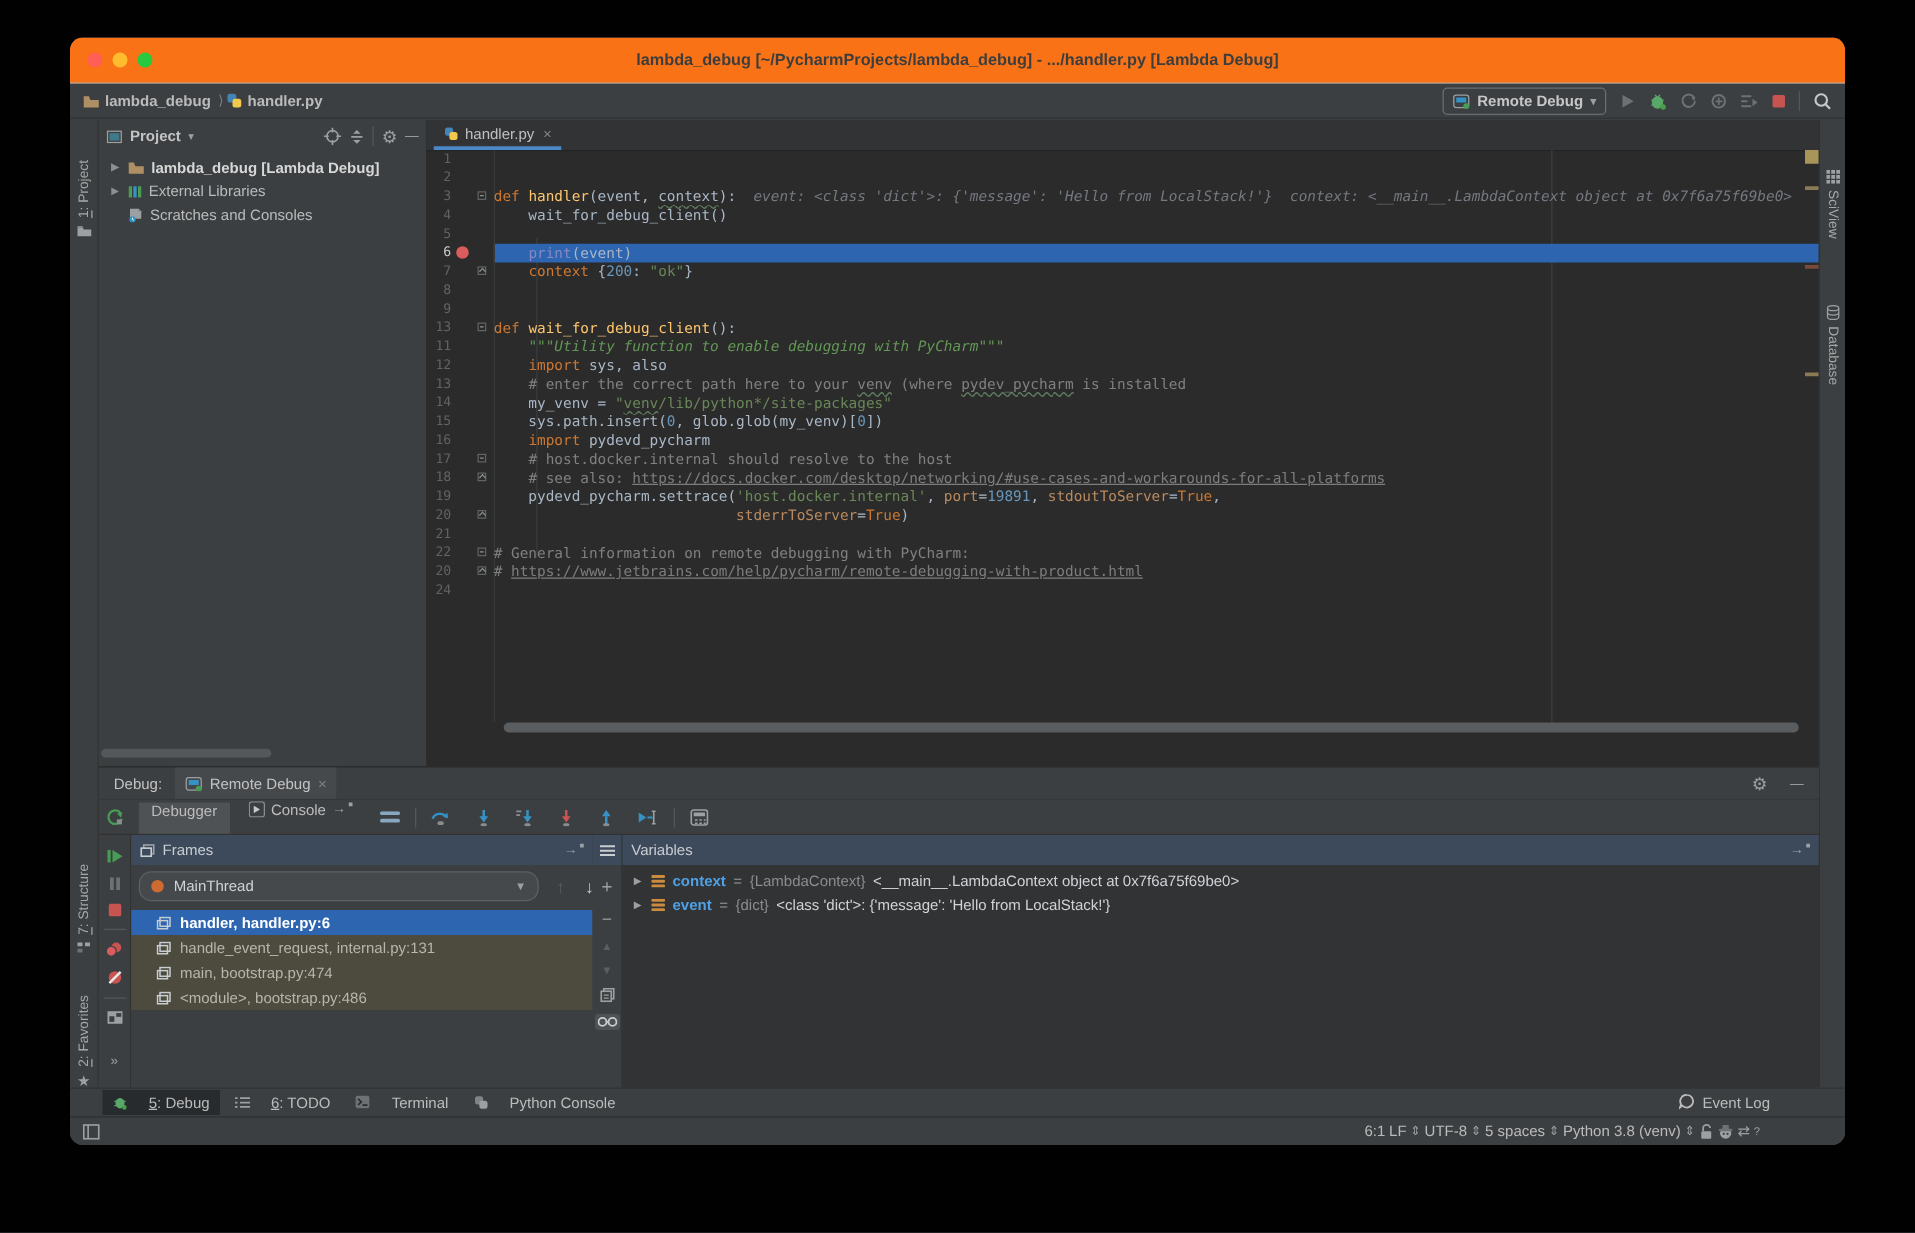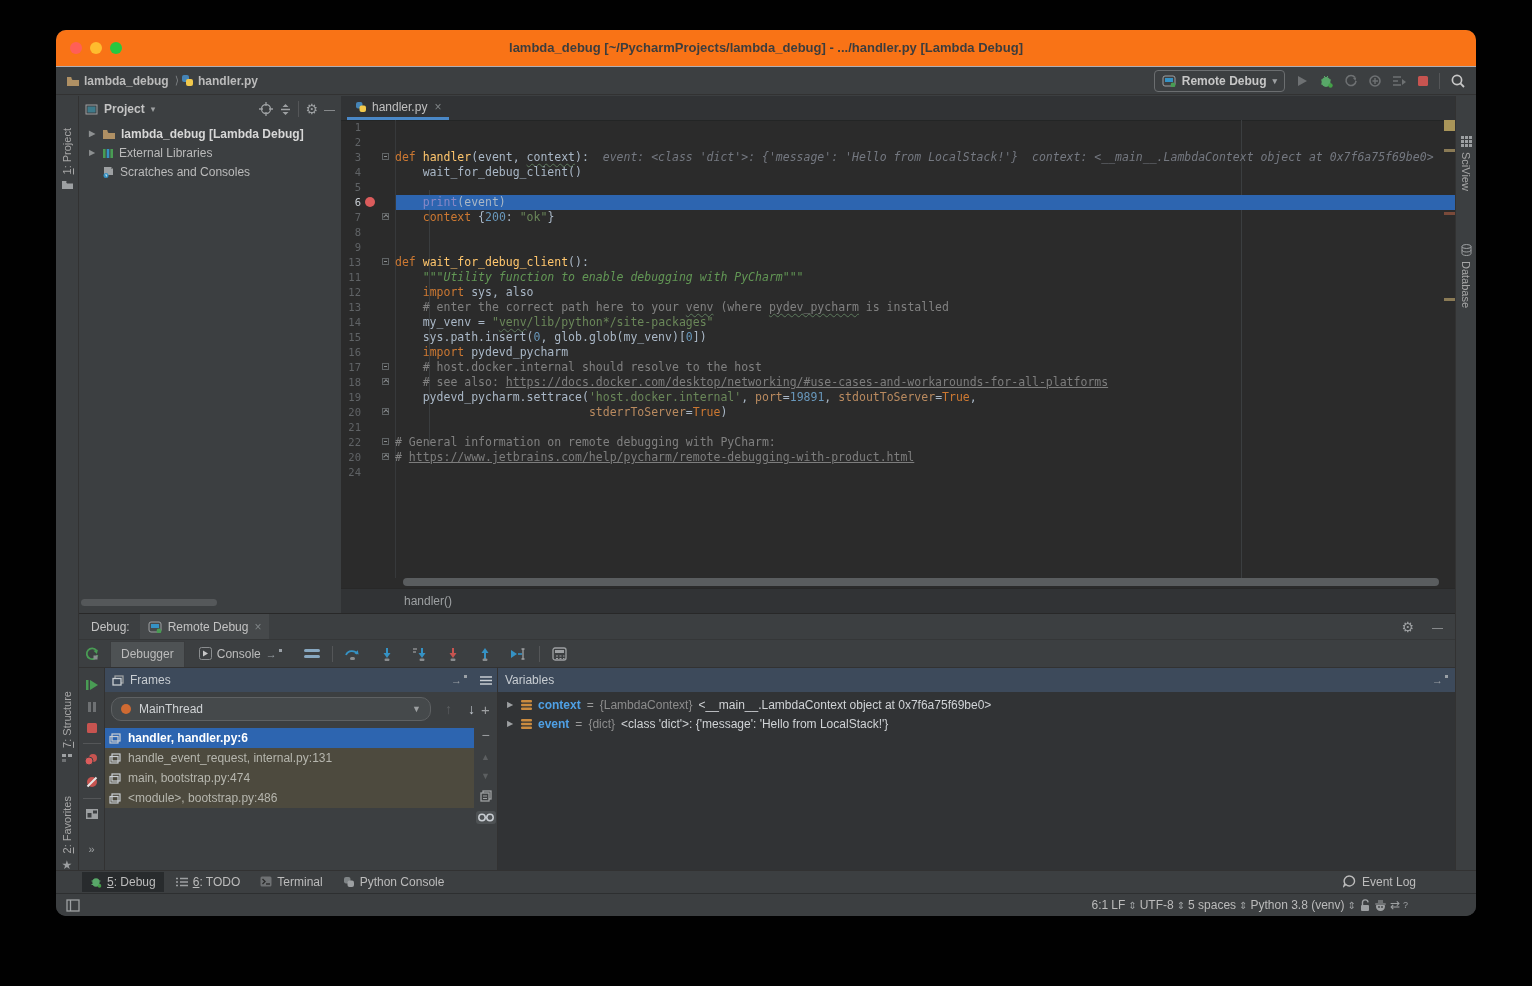--- a/index.html
+++ b/index.html
@@ -67,52 +67,52 @@
   .sp{text-decoration-line:underline;text-decoration-style:wavy;text-decoration-color:#5d7a5d;text-decoration-thickness:1px;text-underline-offset:2px}
   .mark{position:absolute;right:0;width:11px}
   .escroll{position:absolute;left:62px;bottom:27px;width:1036px;height:8px;border-radius:4px;background:#5a5d5f}
   .ebreadcrumb{position:absolute;left:0;right:0;bottom:0;height:24px;background:#313335;border-top:1px solid #282828;display:flex;align-items:center;padding-left:63px;color:#9da0a2;font-size:12px}
   
   .debugwin{position:absolute;left:0;top:517px;width:1376px;height:257px;background:#3c3f41;border-top:1px solid #282828}
   .dheader{position:absolute;top:0;left:0;right:0;height:25px;display:flex;align-items:center;padding:0 12px;gap:10px;border-bottom:1px solid #353738}
   .dtab{display:flex;align-items:center;gap:6px;background:#46494b;height:25px;padding:0 8px;color:#c3c3c3}
   .dheader .gapfill{flex:1}
   .dtoolbar{position:absolute;top:26px;left:0;right:0;height:27px;display:flex;align-items:center;gap:4px;border-bottom:1px solid #323232}
-  .dbtab{height:25px;display:flex;align-items:center;gap:5px;padding:0 10px;color:#bcbcbc}
+  .dbtab{height:25px;display:flex;align-items:flex-start;gap:5px;padding:0 10px;color:#bcbcbc}
   .dbtab.active{background:#4e5254;border:1px solid #3a3c3e;border-bottom:none;font-weight:400}
   .dcontent{position:absolute;top:54px;left:0;right:0;height:203px}
   .dstrip{position:absolute;left:0;top:0;width:26px;height:203px;display:flex;flex-direction:column;align-items:center;padding-top:10px;gap:9px;border-right:1px solid #323232;box-sizing:border-box}
   .hsep{width:18px;height:1px;background:#545658}
   .frames{position:absolute;left:26px;top:0;width:369px;height:203px;background:#3c3f41}
   .panelhead{height:24px;background:#3d4a5b;display:flex;align-items:center;padding:0 7px;gap:6px;color:#c8cdd2}
   .pin{color:#9aa0a6;font-size:11px;position:relative;padding-right:5px}
   .pin::after{content:"";position:absolute;right:0;top:1px;width:3px;height:3px;background:#9aa0a6}
   .threadrow{position:absolute;top:29px;left:6px;display:flex;align-items:center}
   .threadbox{width:300px;height:22px;border:1px solid #5e6163;border-radius:10px;background:#45494b;display:flex;align-items:center;padding:0 9px;gap:8px;color:#d0d3d5}
   .tdot{width:10px;height:10px;border-radius:50%;background:#cf6a32}
   .threadbox .caret{margin-left:auto;color:#9da0a2;font-size:9px}
   .framelist{position:absolute;top:60px;left:0;right:0}
-  .frow{height:20px;display:flex;align-items:center;gap:7px;padding-left:4px;background:#4d4a3e;color:#b6b6ae;white-space:nowrap}
+  .frow{height:20px;display:flex;align-items:center;gap:7px;padding-left:20px;background:#4d4a3e;color:#b6b6ae;white-space:nowrap}
   .frow.sel{background:#2d65b0;color:#ffffff;font-weight:700}
   .watchbar{position:absolute;left:395px;top:0;width:24px;height:203px;background:#3c3f41;border-right:1px solid #323232;box-sizing:border-box}
   .watchbar .panelhead{padding:0;justify-content:center}
   .wicons{display:flex;flex-direction:column;align-items:center;gap:9px;padding-top:9px;color:#9da0a2}
   .wicons .dis{color:#5c5f61}
   .glasses{background:#4e5254;border-radius:3px;padding:2px 2px}
   .variables{position:absolute;left:419px;top:0;width:957px;height:203px;background:#313335}
   .varlist{position:absolute;top:27px;left:0;right:0}
   .vrow{height:19px;display:flex;align-items:center;gap:6px;padding-left:9px;white-space:nowrap}
   .vrow .tri{color:#9da0a2;font-size:8px;width:8px}
   .vname{color:#4fa0e5;font-weight:700}
   .veq{color:#9a9a9a}
   .vtype{color:#8c8c8c}
   .vval{color:#d0d3d6}
   
   .twbar{position:absolute;left:0;top:840px;width:1420px;height:22px;background:#3c3f41;border-top:1px solid #323232;display:flex;align-items:center;padding-left:26px;gap:4px;box-sizing:border-box}
-  .twitem{height:20px;display:flex;align-items:center;gap:5px;padding:0 8px;color:#bcbcbc}
+  .twitem{height:20px;display:flex;align-items:center;gap:17px;padding:0 8px;color:#bcbcbc}
   .twitem.active{background:#282b2d}
   .eventlog{margin-left:auto;margin-right:60px;display:flex;align-items:center;gap:6px;color:#bcbcbc}
   .statusbar{position:absolute;left:0;top:863px;width:1420px;height:23px;background:#3c3f41;border-top:1px solid #2d2f30;display:flex;align-items:center;padding:0 10px;box-sizing:border-box;color:#bbb}
   .sb-right{margin-left:auto;display:flex;align-items:center;gap:3px;margin-right:58px}
   .sb-it{display:flex;align-items:center;gap:3px;white-space:nowrap}
   .exp{color:#9da0a2;font-size:10px}
   svg{display:block}
 </style>
 </head>
 <body>
@@ -512,23 +512,20 @@
               </div>
             </div>
           <div class="gutterline"></div>
 
           <div class="mark" style="top:0;height:11px;background:#a99559"></div>
           <div class="mark" style="top:29px;height:3px;background:#8a7a55"></div>
           <div class="mark" style="top:92px;height:3px;background:#7a4a3a"></div>
           <div class="mark" style="top:178px;height:3px;background:#8a7a55"></div>
         </div>
         <div class="escroll"></div>
-        <div class="ebreadcrumb">
-          <span>handler()</span>
-        </div>
       </div>
 
       <div class="debugwin">
         <div class="dheader">
           <span style="color:#c3c3c3">Debug:</span>
           <div class="dtab">
             <span class="ic">
               <svg width="14" height="12">
                   <rect x="1" y="1" width="12" height="10" rx="2" fill="none" stroke="#9da0a2"></rect>
                   <rect x="3" y="3" width="8" height="4" fill="#3592c4"></rect>

